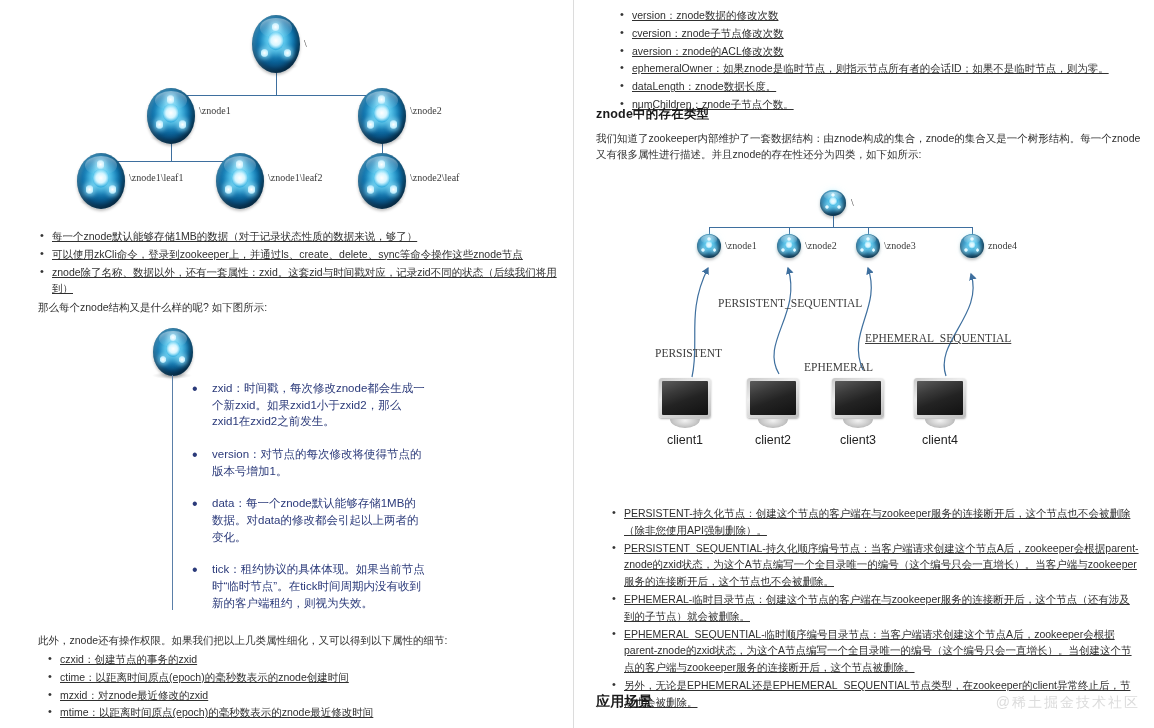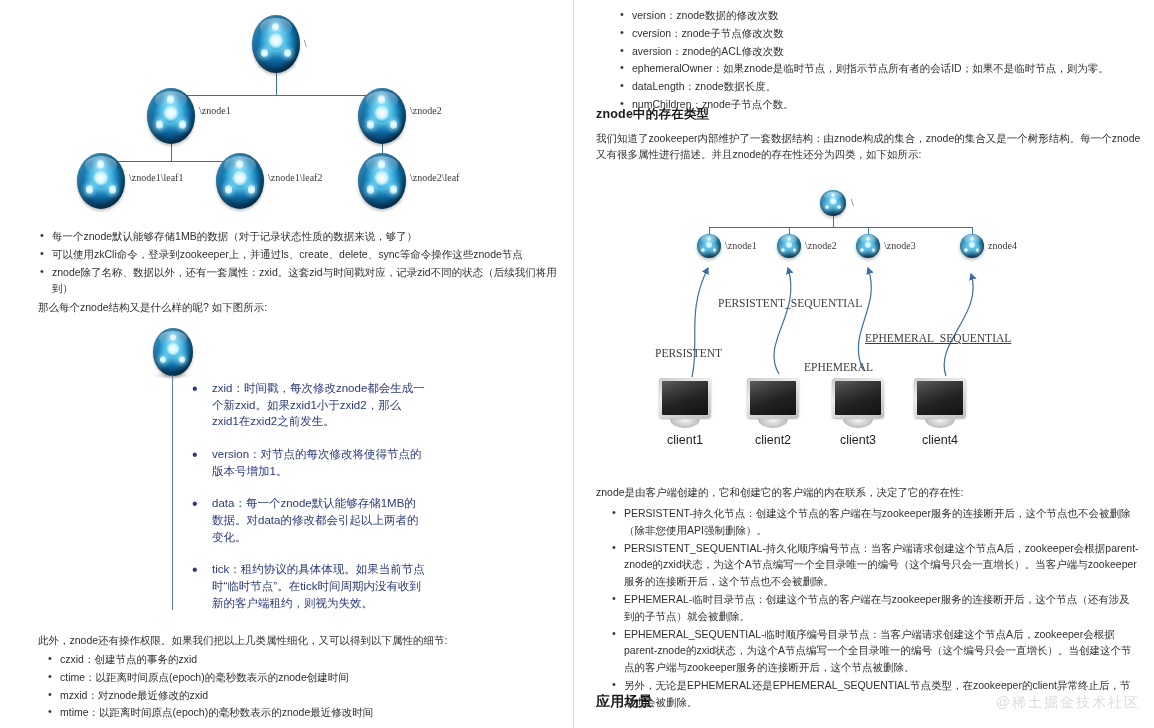--- a/index.html
+++ b/index.html
@@ -16,21 +16,21 @@
   .divider   { width:1px; background:#dcdcdc; height:728px; flex:0 0 1px; }
   .col-right { width:580px; }
 
   
   .para {
     font-size:10.5px; line-height:1.55; color:#303030;
   }
   .bul { list-style:none; }
   .bul li {
     position:relative; padding-left:14px; font-size:10.5px;
-    line-height:1.6; color:#303030; margin-bottom:1px;
+    line-height:1.6; color:#303030; margin-bottom:1px;text-decoration:underline;
   }
   .bul li::before {
     content:"•"; position:absolute; left:2px; top:-1px;
     font-size:11px; color:#333;
   }
   h3.sec {
     font-size:12.5px; font-weight:bold; color:#1a1a1a; letter-spacing:.2px;
   }
 
   
@@ -312,21 +312,20 @@
       </div>
       <div class="monitor" style="left:340px;top:196px;">
         <div class="mon-screen">
             <div class="mon-glass"></div>
           </div>
         <div class="mon-stand"></div>
         <div class="mon-caption">client4</div>
       </div>
     </div>
 
-    <p class="para" style="position:absolute;left:22px;top:484px;width:545px;">znode是由客户端创建的，它和创建它的客户端的内在联系，决定了它的存在性:</p>
 
     <ul class="bul" style="position:absolute;left:36px;top:505px;width:530px;">
       <li>PERSISTENT-持久化节点：创建这个节点的客户端在与zookeeper服务的连接断开后，这个节点也不会被删除（除非您使用API强制删除）。</li>
       <li>PERSISTENT_SEQUENTIAL-持久化顺序编号节点：当客户端请求创建这个节点A后，zookeeper会根据parent-znode的zxid状态，为这个A节点编写一个全目录唯一的编号（这个编号只会一直增长）。当客户端与zookeeper服务的连接断开后，这个节点也不会被删除。</li>
       <li>EPHEMERAL-临时目录节点：创建这个节点的客户端在与zookeeper服务的连接断开后，这个节点（还有涉及到的子节点）就会被删除。</li>
       <li>EPHEMERAL_SEQUENTIAL-临时顺序编号目录节点：当客户端请求创建这个节点A后，zookeeper会根据parent-znode的zxid状态，为这个A节点编写一个全目录唯一的编号（这个编号只会一直增长）。当创建这个节点的客户端与zookeeper服务的连接断开后，这个节点被删除。</li>
       <li>另外，无论是EPHEMERAL还是EPHEMERAL_SEQUENTIAL节点类型，在zookeeper的client异常终止后，节点也会被删除。</li>
     </ul>
 
     <h3 class="sec" style="position:absolute;left:22px;top:693px;font-size:14px;">应用场景</h3>

